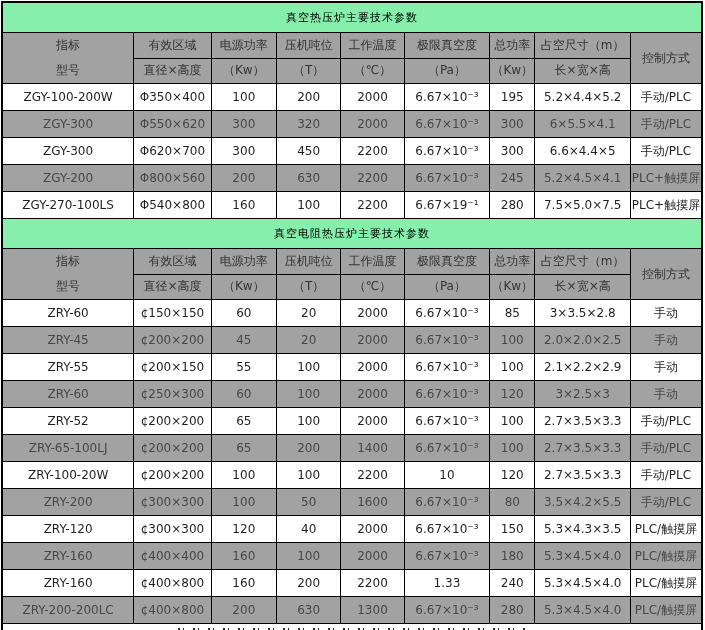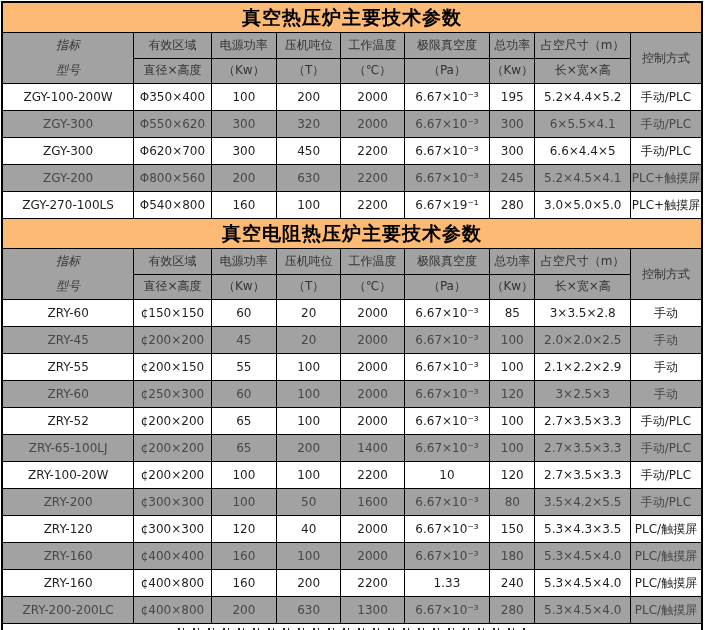--- a/index.html
+++ b/index.html
@@ -13,28 +13,28 @@
     border-collapse:collapse;table-layout:fixed;width:702px;
     border:2px solid var(--border,#000);
   }
   td{
     border:1px solid var(--border,#000);
     text-align:center;vertical-align:middle;
     padding:0;overflow:hidden;white-space:nowrap;
     color:#1f1f1f;font-size:12px;
   }
   .title-cell{
-    height:29px;background:#fdba74;
-    font-weight:bold;font-size:19px;letter-spacing:1px;color:#000;
+    height:29px;background:#86efac;
+    font-weight:normal;font-size:11px;letter-spacing:1px;color:#000;
   }
   tr.head-row td{
     background:var(--graybg,#a2a2a2);
     color:#333333;height:24px;font-size:12px;
   }
-  td.head-merged div{line-height:25px;height:25px;font-style:italic;}
+  td.head-merged div{line-height:25px;height:25px;}
   tr.data-row td{height:26px;}
   tr.data-row.alt td{background:var(--graybg,#a2a2a2);color:#474747;}
   td.clip-cell{height:7px;background:#ffffff;}
   .clip-marks{
     width:348px;height:3px;margin:4px auto 0;
     background:repeating-linear-gradient(90deg,
       #2b2b2b 0 2px,transparent 2px 5px,
       #2b2b2b 5px 6px,transparent 6px 15px);
   }
 </style>
@@ -126,21 +126,21 @@
           <td>PLC+触摸屏</td>
         </tr>
         <tr class="data-row">
           <td>ZGY-270-100LS</td>
           <td>Φ540×800</td>
           <td>160</td>
           <td>100</td>
           <td>2200</td>
           <td>6.67×19⁻¹</td>
           <td>280</td>
-          <td>3.0×5.0×5.0</td>
+          <td>7.5×5.0×7.5</td>
           <td>PLC+触摸屏</td>
         </tr>
         <tr>
           <td colspan="9" class="title-cell">真空电阻热压炉主要技术参数</td>
         </tr>
         <tr class="head-row">
           <td rowspan="2" class="head-merged">
             <div>指标</div>
             <div>型号</div>
           </td>

